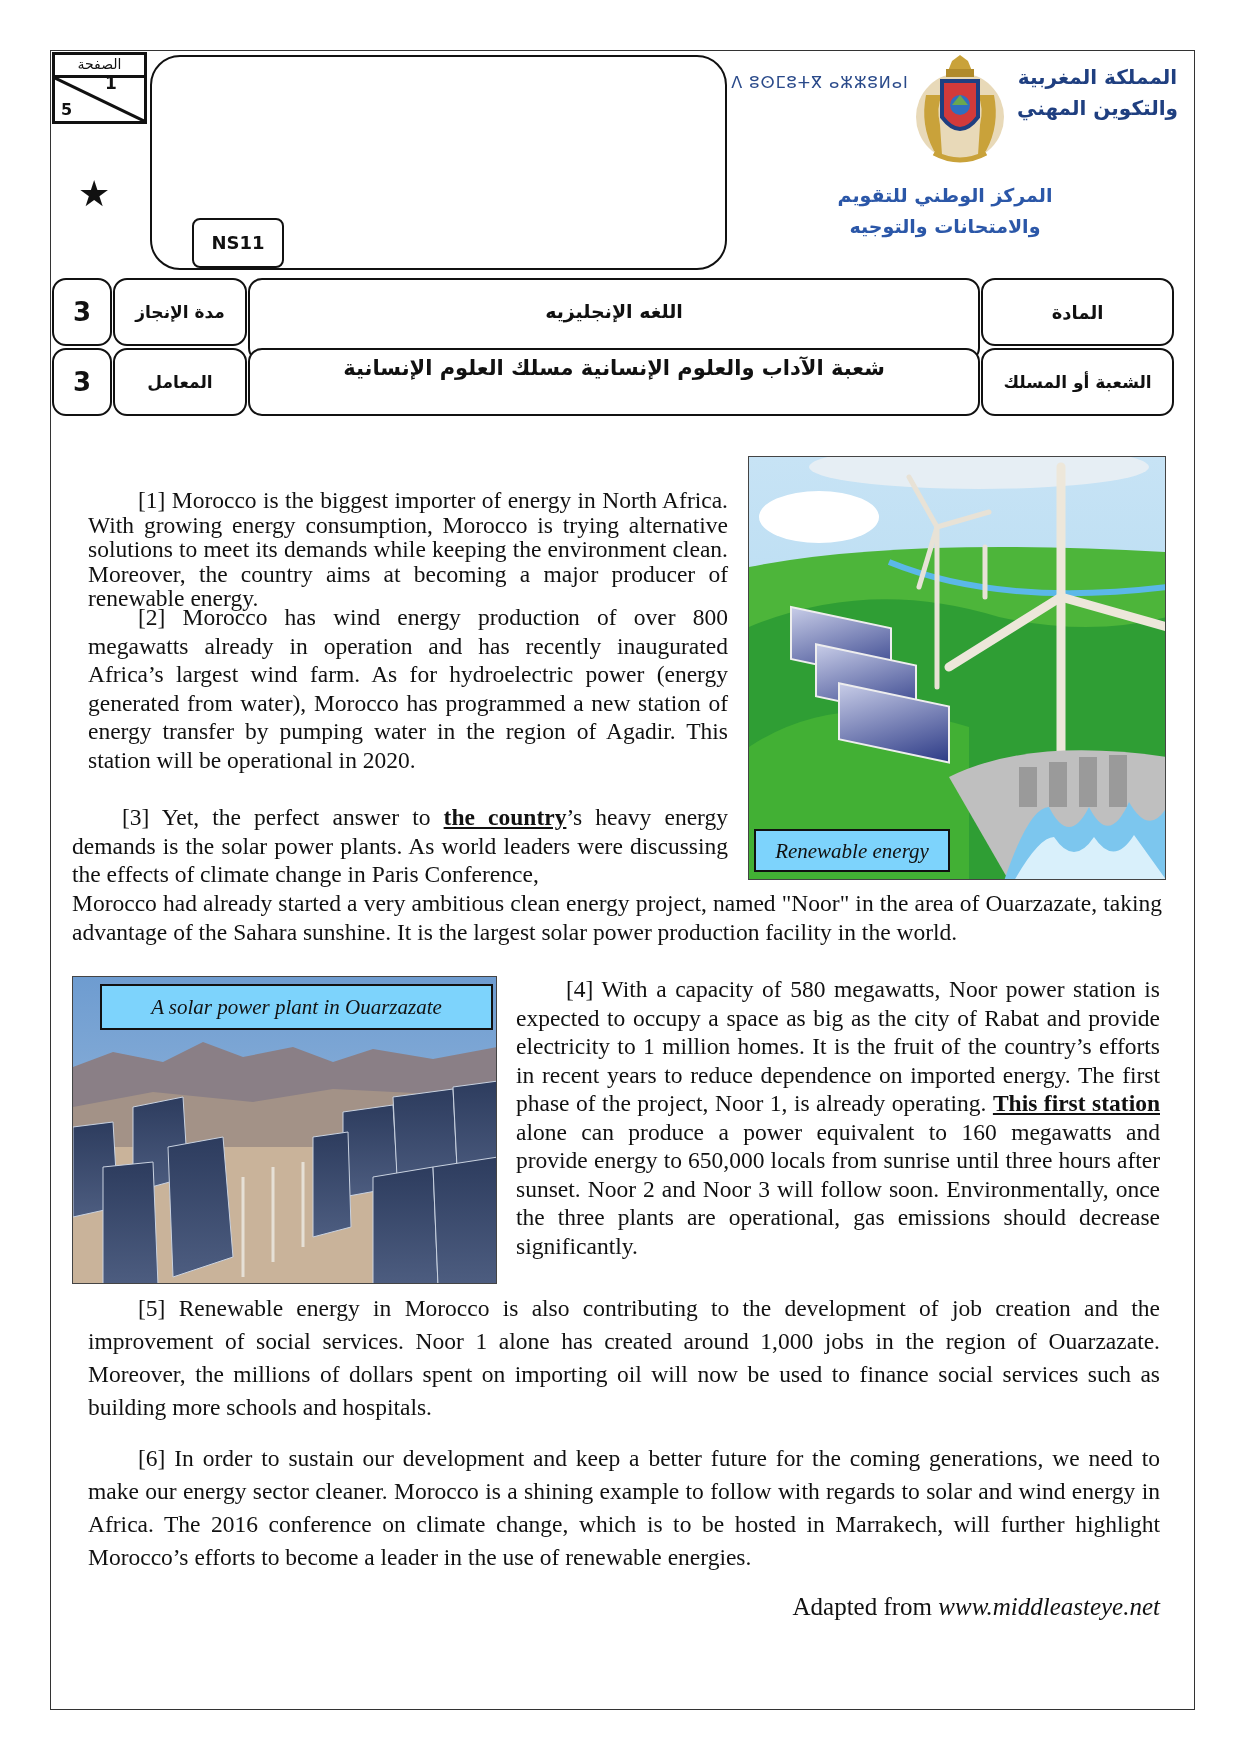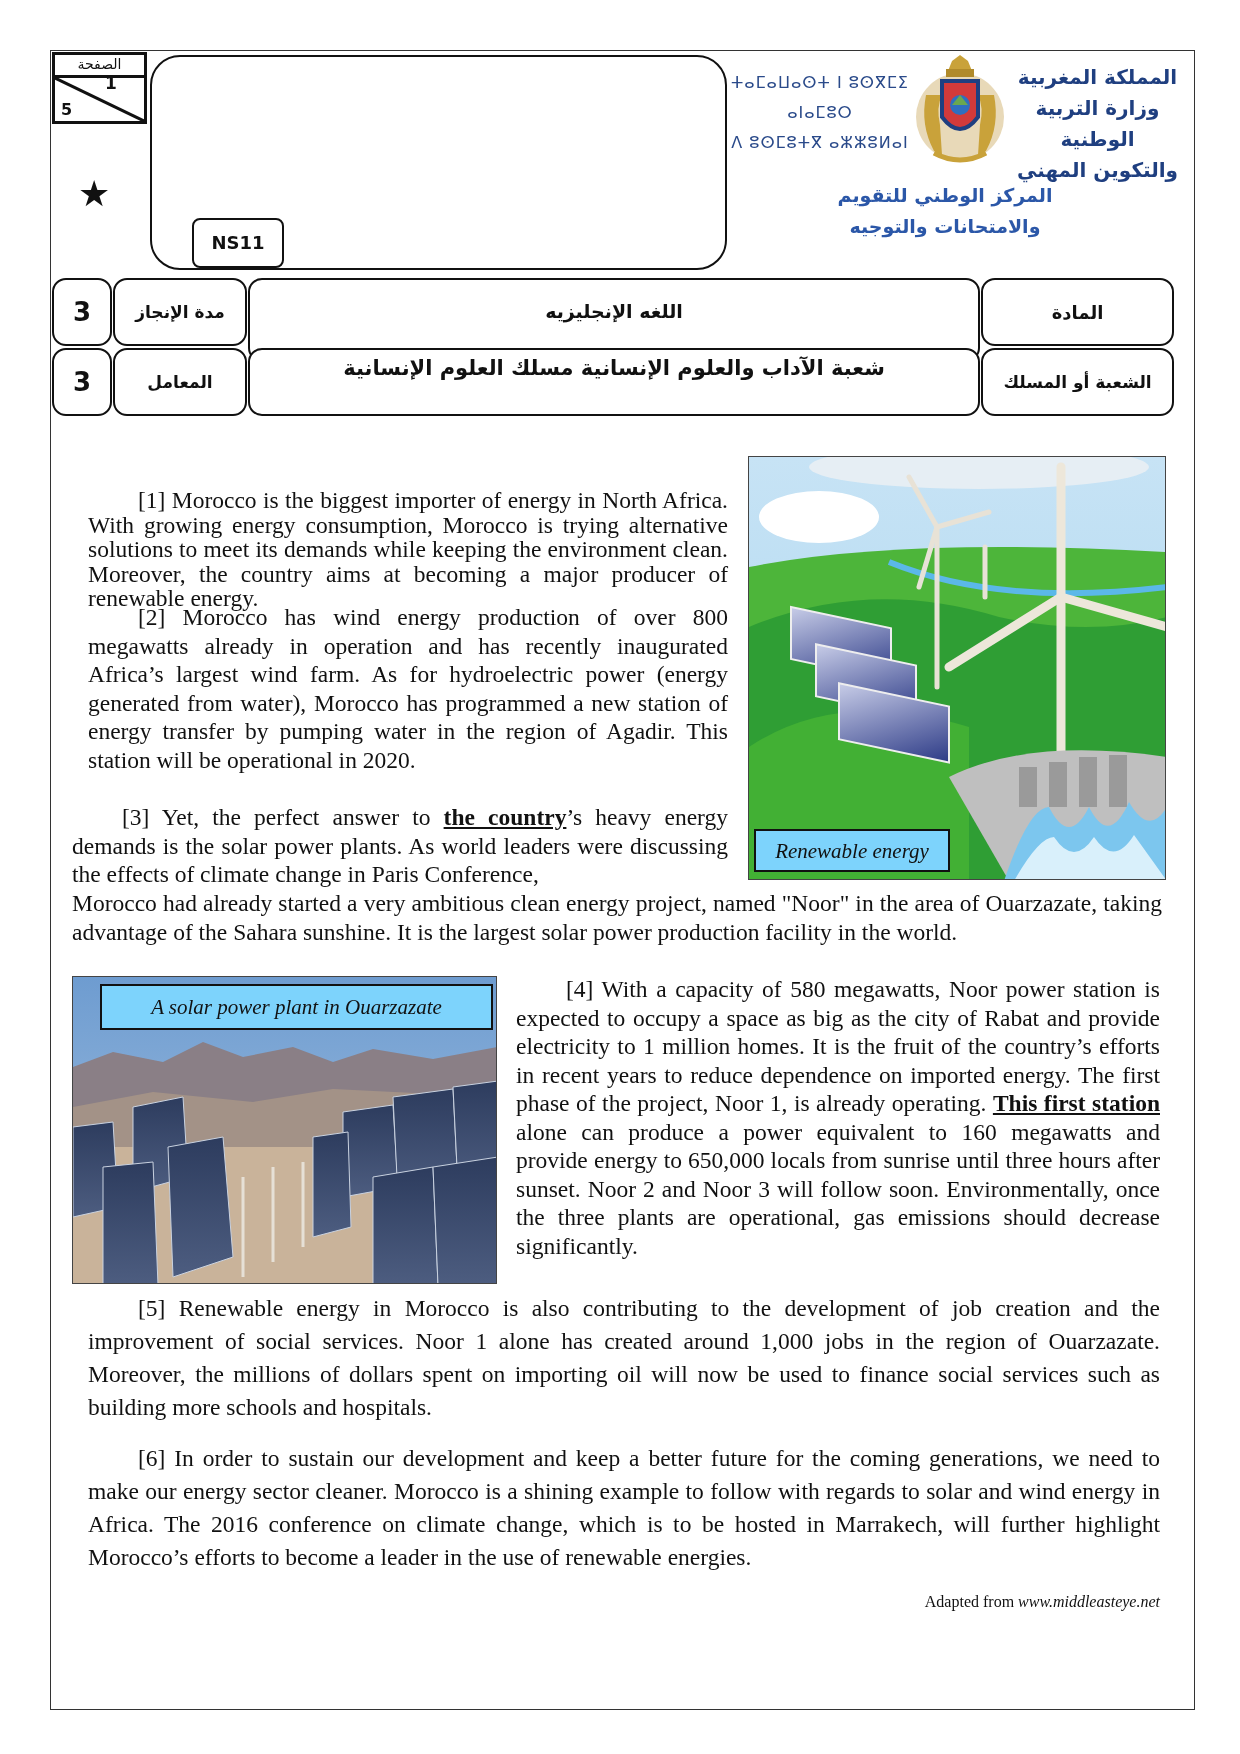--- a/index.html
+++ b/index.html
@@ -29,21 +29,21 @@
   .cell { position: absolute; border: 2px solid #111; border-radius: 14px; box-sizing: border-box; display: flex; align-items: center; justify-content: center; font-family: "DejaVu Sans", sans-serif; direction: rtl; background: #fff; }
   .cell.bold { font-weight: bold; }
 
   
   .para { position: absolute; font-size: 23.5px; line-height: 28.5px; text-align: justify; text-indent: 50px; }
   .para.wide { line-height: 33px; }
   .u-bold { font-weight: bold; text-decoration: underline; }
 
   .fig { position: absolute; border: 1.5px solid #444; box-sizing: border-box; overflow: hidden; }
   .caption { position: absolute; background: #7dd3fc; border: 2px solid #111; box-sizing: border-box; font-style: italic; font-size: 21px; text-align: center; }
-  .source { position: absolute; right: 80px; top: 1593px; font-size: 16px; }
+  .source { position: absolute; right: 80px; top: 1593px; font-size: 25px; }
   .source i { font-style: italic; }
 </style>
 </head>
 <body>
 
 <div class="page-frame"></div>
 
 <div class="page-box">
   <div class="lbl">الصفحة</div>
   <svg class="diag" viewBox="0 0 89 43" preserveAspectRatio="none">
@@ -52,39 +52,37 @@
   <span class="num1">1</span>
   <span class="num5">5</span>
 </div>
 <div class="star">★</div>
 
 <div class="title-box">
 </div>
 <div class="code-box">NS11</div>
 
 <div class="tifinagh">
-  <div>ⵜⴰⵎⴰⵡⴰⵙⵜ ⵏ ⵓⵙⴳⵎⵉ ⴰⵏⴰⵎⵓⵔ</div>
   <div>ⴷ ⵓⵙⵎⵓⵜⴳ ⴰⵣⵣⵓⵍⴰⵏ</div>
 </div>
 
 <svg class="emblem" viewBox="0 0 96 112">
   <ellipse cx="48" cy="62" rx="44" ry="44" fill="#e8d9b8"></ellipse>
   <path d="M40 6 L48 0 L56 6 L60 16 L36 16 Z" fill="#c9a23a"></path>
   <rect x="34" y="14" width="28" height="8" fill="#b08a2a"></rect>
   <path d="M14 40 Q8 70 22 96 L30 100 L28 70 Q24 52 30 40 Z" fill="#c9a23a"></path>
   <path d="M82 40 Q88 70 74 96 L66 100 L68 70 Q72 52 66 40 Z" fill="#c9a23a"></path>
   <path d="M30 26 L66 26 L66 62 Q48 86 30 62 Z" fill="#d23a3a" stroke="#1f3f80" stroke-width="4"></path>
   <circle cx="48" cy="50" r="10" fill="#2f6fbf"></circle>
   <path d="M40 50 L56 50 L48 40 Z" fill="#6aa84f"></path>
   <path d="M22 98 Q48 112 74 98" fill="none" stroke="#c9a23a" stroke-width="5"></path>
 </svg>
 
 <div class="ministry">
   <div>المملكة المغربية</div>
-  <div>وزارة التربية الوطنية</div>
   <div>والتكوين المهني</div>
 </div>
 <div class="center-name">
   <div>المركز الوطني للتقويم</div>
   <div>والامتحانات والتوجيه</div>
 </div>
 
 <div class="cell bold" style="left:52px;top:278px;width:60px;height:68px;font-size:26px;">3</div>
 <div class="cell bold" style="left:113px;top:278px;width:134px;height:68px;font-size:17px;">مدة الإنجاز</div>
 <div class="cell bold" style="left:248px;top:278px;width:732px;height:84px;font-size:19px;align-items:flex-start;padding-top:20px;">اللغه الإنجليزيه</div>

